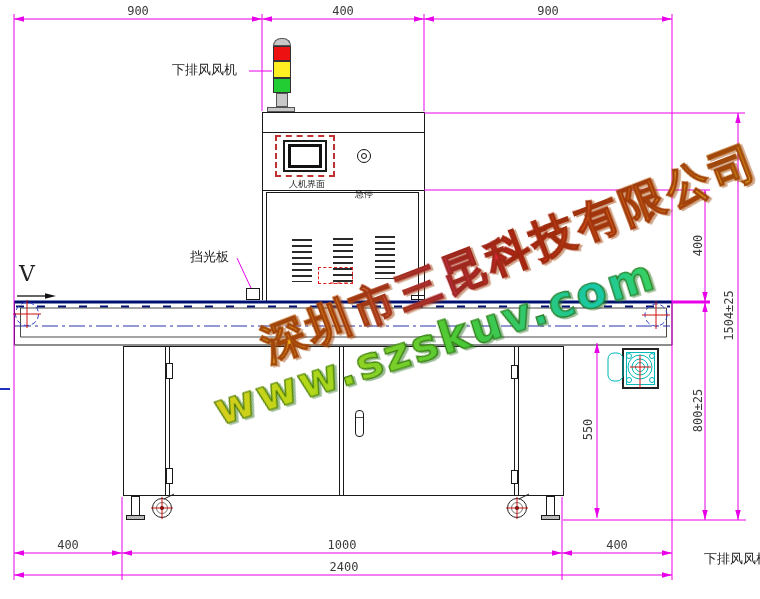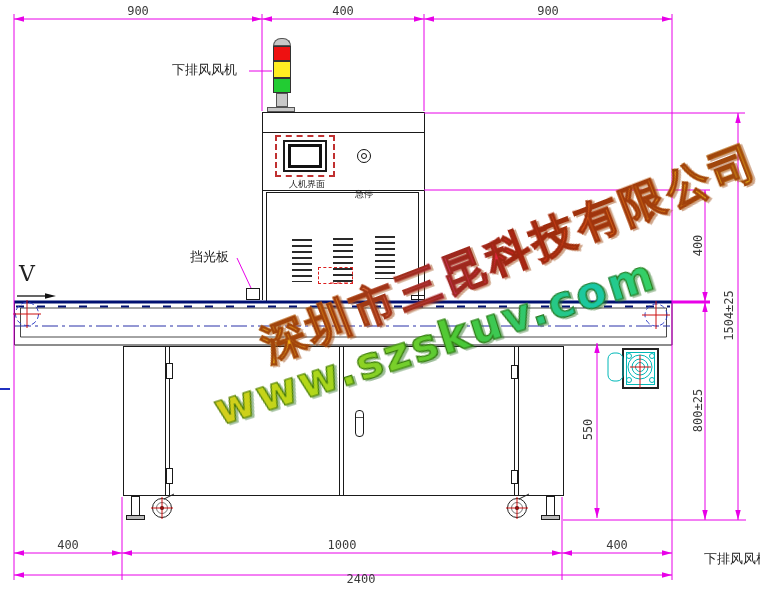--- a/index.html
+++ b/index.html
@@ -202,21 +202,21 @@
   <div class="t ctr txt" style="left:98px;top:5px;width:80px;">900</div>
   <div class="t ctr txt" style="left:303px;top:5px;width:80px;">400</div>
   <div class="t ctr txt" style="left:508px;top:5px;width:80px;">900</div>
   <div class="t ctr rot txt" style="left:668px;top:239px;width:60px;">400</div>
   <div class="t ctr rot txt" style="left:689px;top:309px;width:80px;">1504±25</div>
   <div class="t ctr rot txt" style="left:658px;top:404px;width:80px;">800±25</div>
   <div class="t ctr rot txt" style="left:558px;top:423px;width:60px;">550</div>
   <div class="t ctr txt" style="left:28px;top:539px;width:80px;">400</div>
   <div class="t ctr txt" style="left:302px;top:539px;width:80px;">1000</div>
   <div class="t ctr txt" style="left:577px;top:539px;width:80px;">400</div>
-  <div class="t ctr txt" style="left:321px;top:561px;width:80px;margin-top:12px;">2400</div>
+  <div class="t ctr txt" style="left:304px;top:561px;width:80px;">2400</div>
 
   <div class="cjk txt" style="left:172px;top:63px;">下排风风机</div>
   <div class="cjk txt" style="left:190px;top:250px;">挡光板</div>
   <div class="cjk txt ctr" style="left:284px;top:177px;width:46px;font-size:9px;">人机界面</div>
   <div class="cjk txt ctr" style="left:351px;top:187px;width:26px;font-size:9px;">急停</div>
   <div class="cjk txt" style="left:19px;top:262px;font-family:'DejaVu Serif',serif;font-size:22px;line-height:24px;">V</div>
   <div class="cjk txt" style="left:704px;top:552px;width:56px;overflow:hidden;">下排风风机</div>
 
   <div class="wm" id="wm-company">深圳市三昆科技有限公司</div>
   <div class="wm" id="wm-site">www.szskuv.com</div>

